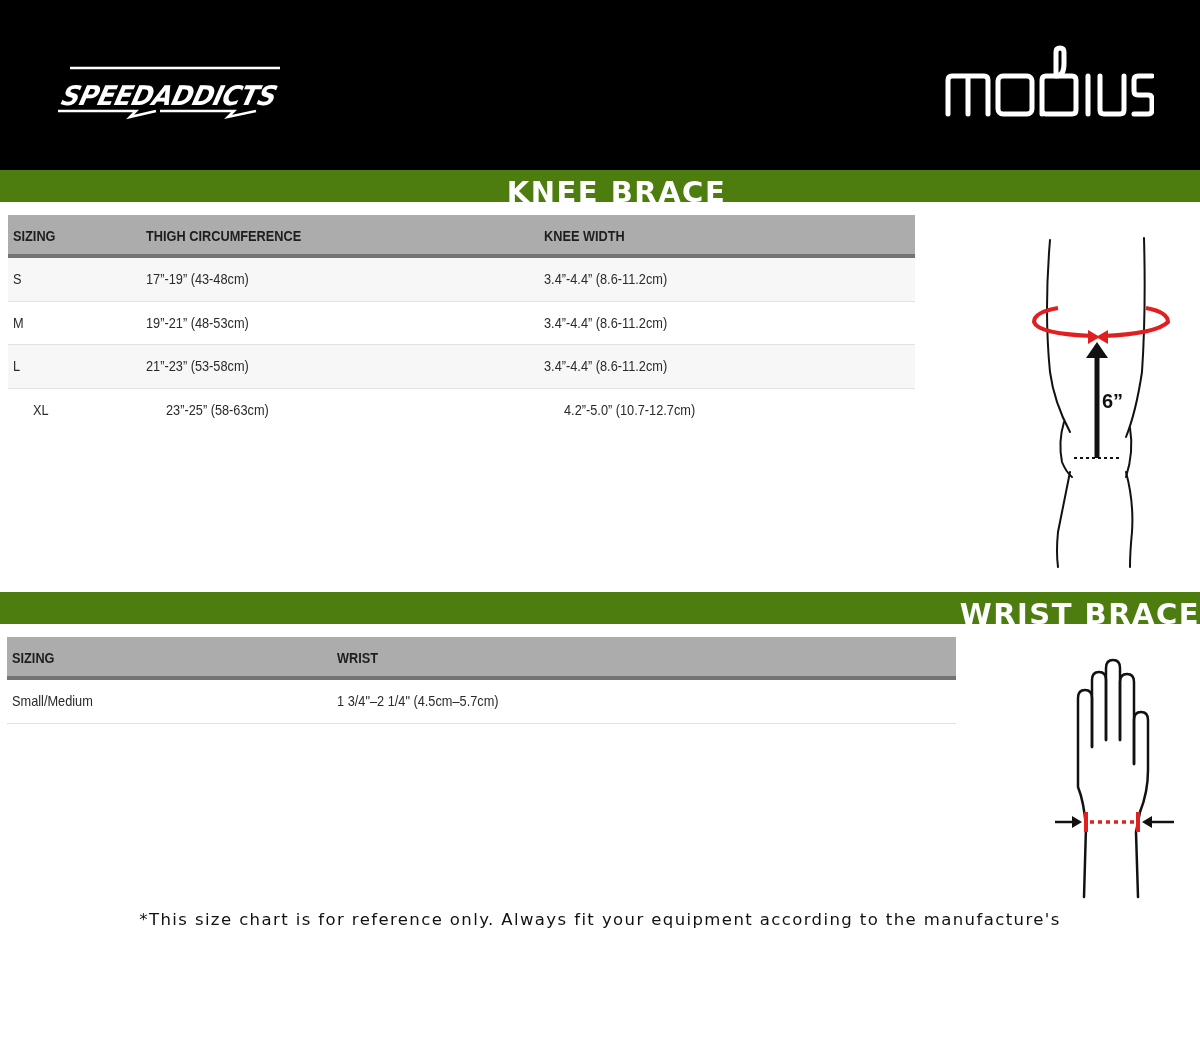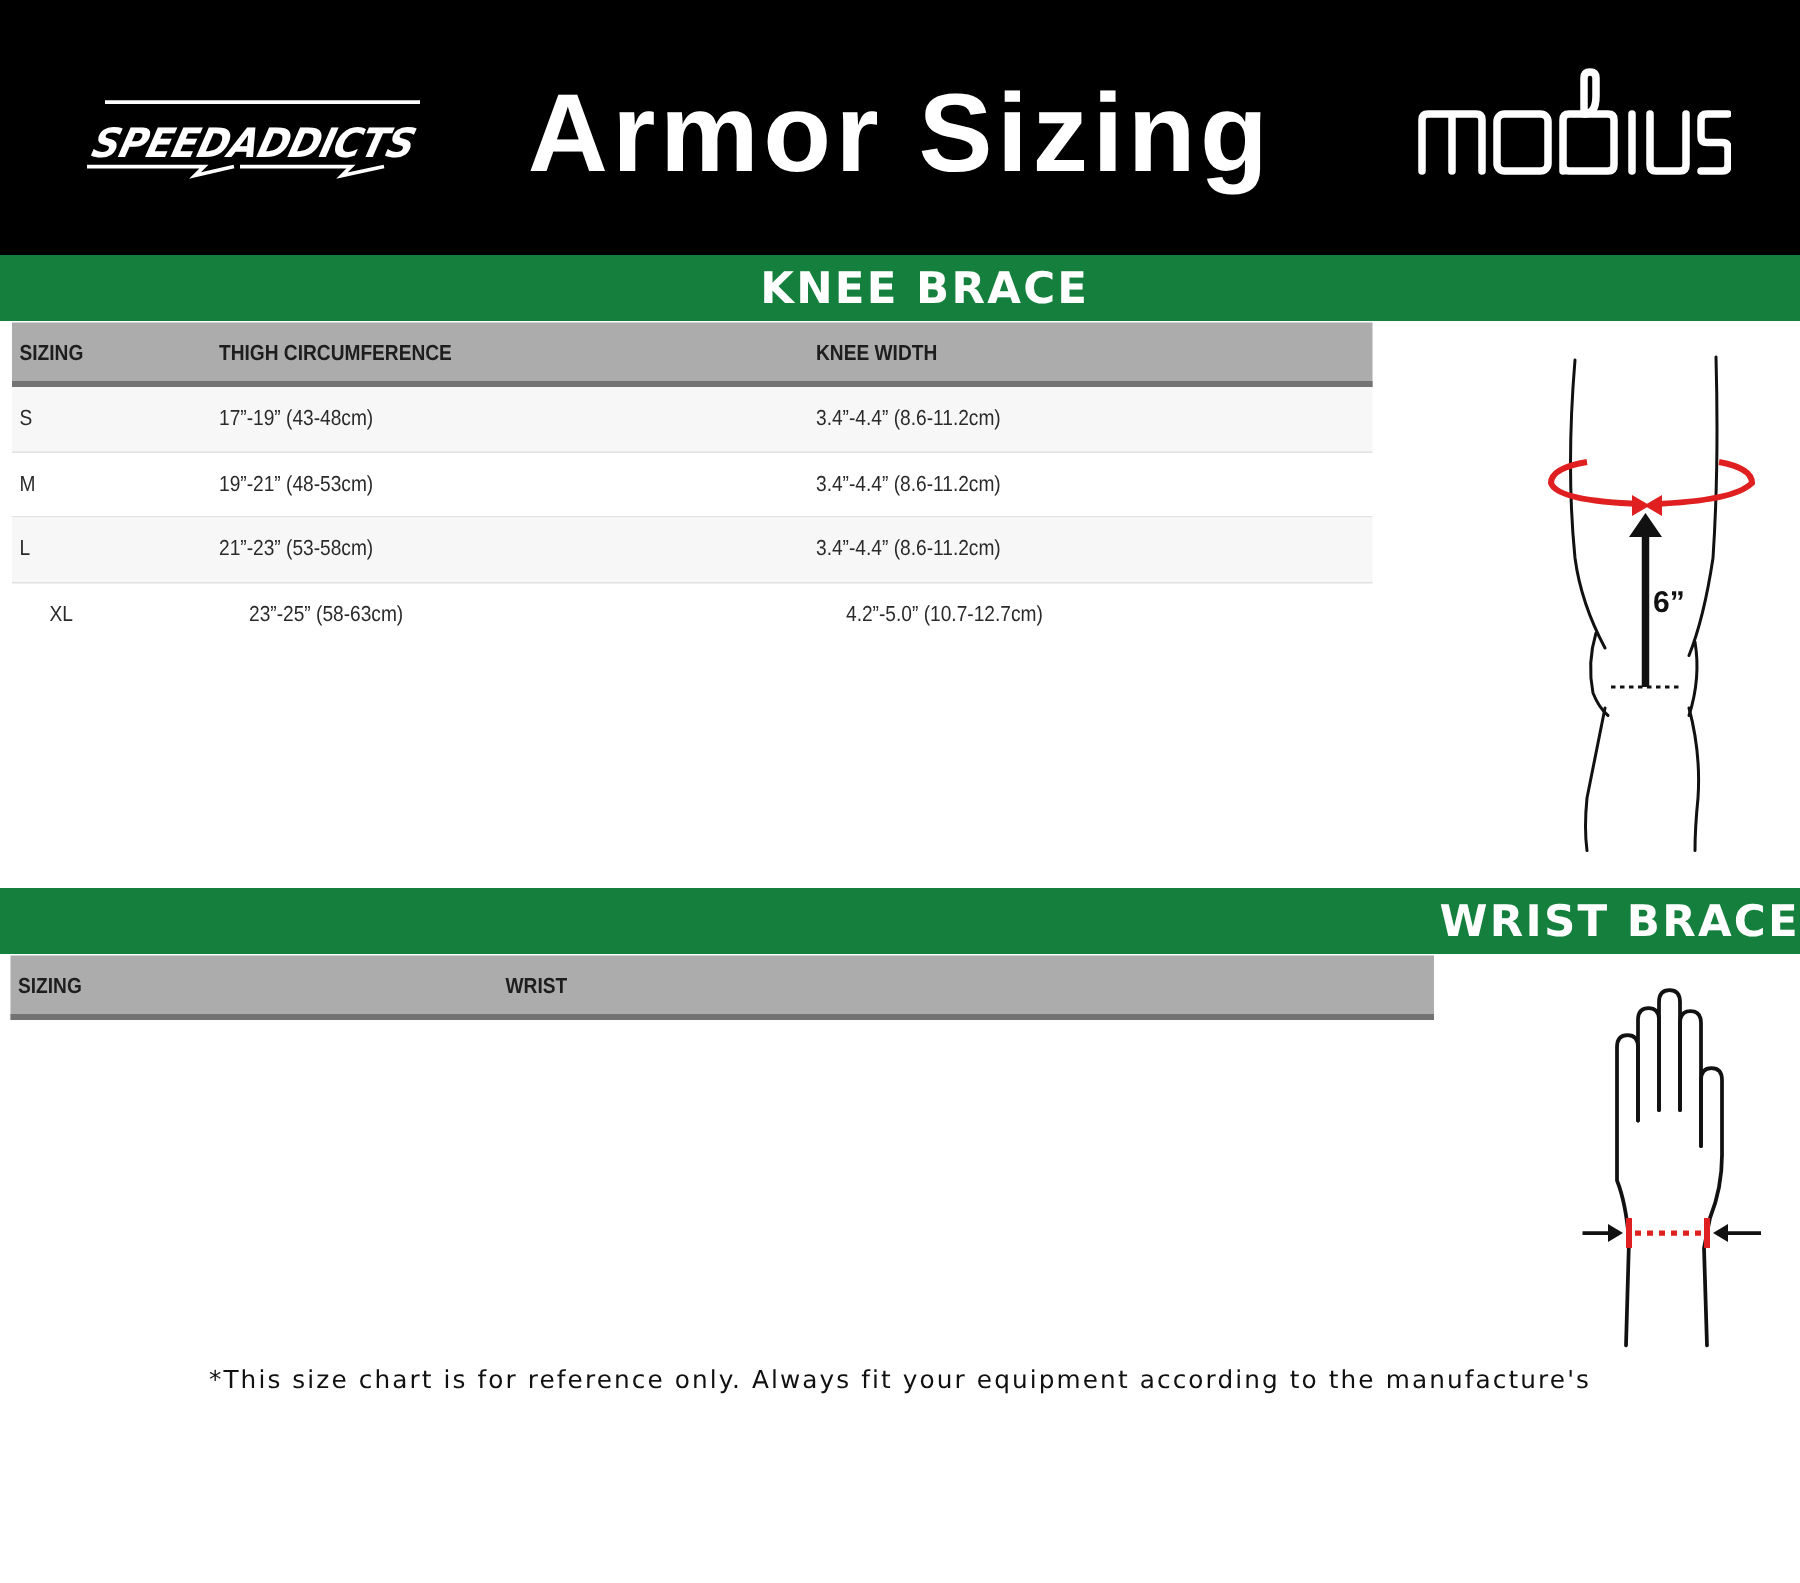--- a/index.html
+++ b/index.html
@@ -6,21 +6,21 @@
   html, body { width: 1200px; height: 1055px; background: #ffffff; overflow: hidden; }
   body { position: relative; font-family: "Liberation Sans", sans-serif; color: #222; }
 
   .header { position: absolute; left: 0; top: 0; width: 1200px; height: 170px; background: #000; }
   .logo-left { position: absolute; left: 56px; top: 65px; width: 226px; height: 56px; }
   .page-title { position: absolute; left: 0; top: 44px; width: 1200px; text-align: center;
     color: #fff; font-family: "Liberation Sans", sans-serif; font-weight: bold; font-size: 74px;
     letter-spacing: 3px; line-height: 90px; }
   .logo-right { position: absolute; left: 944px; top: 44px; width: 210px; height: 76px; }
 
-  .band { position: absolute; left: 0; width: 1200px; height: 44px; background: #15803d;
+  .band { position: absolute; left: 0; width: 1200px; height: 32px; background: #4d7c0f;
     color: #fff; text-align: center; font-family: "DejaVu Sans", sans-serif; font-weight: bold;
     font-size: 29px; letter-spacing: 1.5px; line-height: 44px; padding-left: 33px; }
   .band-knee { top: 170px; }
   .band-wrist { top: 592px; text-align: right; }
 
   .table { position: absolute; }
   .knee-table { left: 8px; top: 215px; width: 907px; }
   .wrist-table { left: 7px; top: 637px; width: 949px; }
 
   .row { position: relative; height: 43.4px; border-bottom: 1.5px solid #e2e2e2; }
@@ -47,21 +47,20 @@
 </head>
 <body>
 
 <div class="header">
   <svg class="logo-left" viewBox="0 0 226 56">
     <line x1="14" y1="3" x2="224" y2="3" stroke="#fff" stroke-width="2.5"></line>
     <text x="6" y="40" fill="#fff" font-family="DejaVu Sans, sans-serif" font-weight="bold" font-style="italic" font-size="27" letter-spacing="-0.5" transform="skewX(-14) translate(8,0)" textLength="214" lengthAdjust="spacingAndGlyphs">SPEEDADDICTS</text>
     <polyline points="2,46 80,46 74,52 100,46" fill="none" stroke="#fff" stroke-width="2.5"></polyline>
     <polyline points="104,46 178,46 172,52 200,46" fill="none" stroke="#fff" stroke-width="2.5"></polyline>
   </svg>
-  <div class="page-title">Armor Sizing</div>
   <svg class="logo-right" viewBox="0 0 210 76">
     <g fill="none" stroke="#fff" stroke-width="5" stroke-linecap="round" stroke-linejoin="round">
 
       <path d="M4 70 V36 Q4 32 8 32 H40 Q44 32 44 36 V70 M24 32 V70"></path>
 
       <rect x="54" y="32" width="34" height="38" rx="5"></rect>
 
       <path d="M98 70 V36 Q98 32 102 32 H128 Q132 32 132 36 V66 Q132 70 128 70 H102 Q98 70 98 66"></path>
       <path d="M112 32 V8 Q112 4 116 4 Q120 4 120 8 V20 Q120 32 112 32"></path>
 
@@ -129,20 +128,24 @@
   <polygon points="80,98 68,105 80,112" fill="#e02020"></polygon>
 </svg>
 
 <div class="band band-wrist">WRIST BRACE</div>
 
 <div class="table wrist-table">
   <div class="row head">
     <span class="cell c0">SIZING</span>
     <span class="cell c1">WRIST</span>
   </div>
+  <div class="row">
+    <span class="cell c0">Small/Medium</span>
+    <span class="cell c1">1 3/4"–2 1/4" (4.5cm–5.7cm)</span>
+  </div>
 </div>
 
 <svg class="wrist-illus" viewBox="0 0 130 250">
   <g fill="none" stroke="#111" stroke-width="2.5" stroke-linecap="round" stroke-linejoin="round">
 
     <path d="M34 245 L36 175 Q34 150 28 135 L28 46 Q28 38 35 38 Q42 38 42 46 L42 95"></path>
     <path d="M42 95 L42 28 Q42 20 49 20 Q56 20 56 28 L56 88"></path>
     <path d="M56 88 L56 16 Q56 8 63 8 Q70 8 70 16 L70 88"></path>
     <path d="M70 88 L70 30 Q70 22 77 22 Q84 22 84 30 L84 112"></path>
     <path d="M84 112 L84 68 Q84 60 91 60 Q98 60 98 68 L98 118 Q98 140 90 160 L86 180 L88 245"></path>

